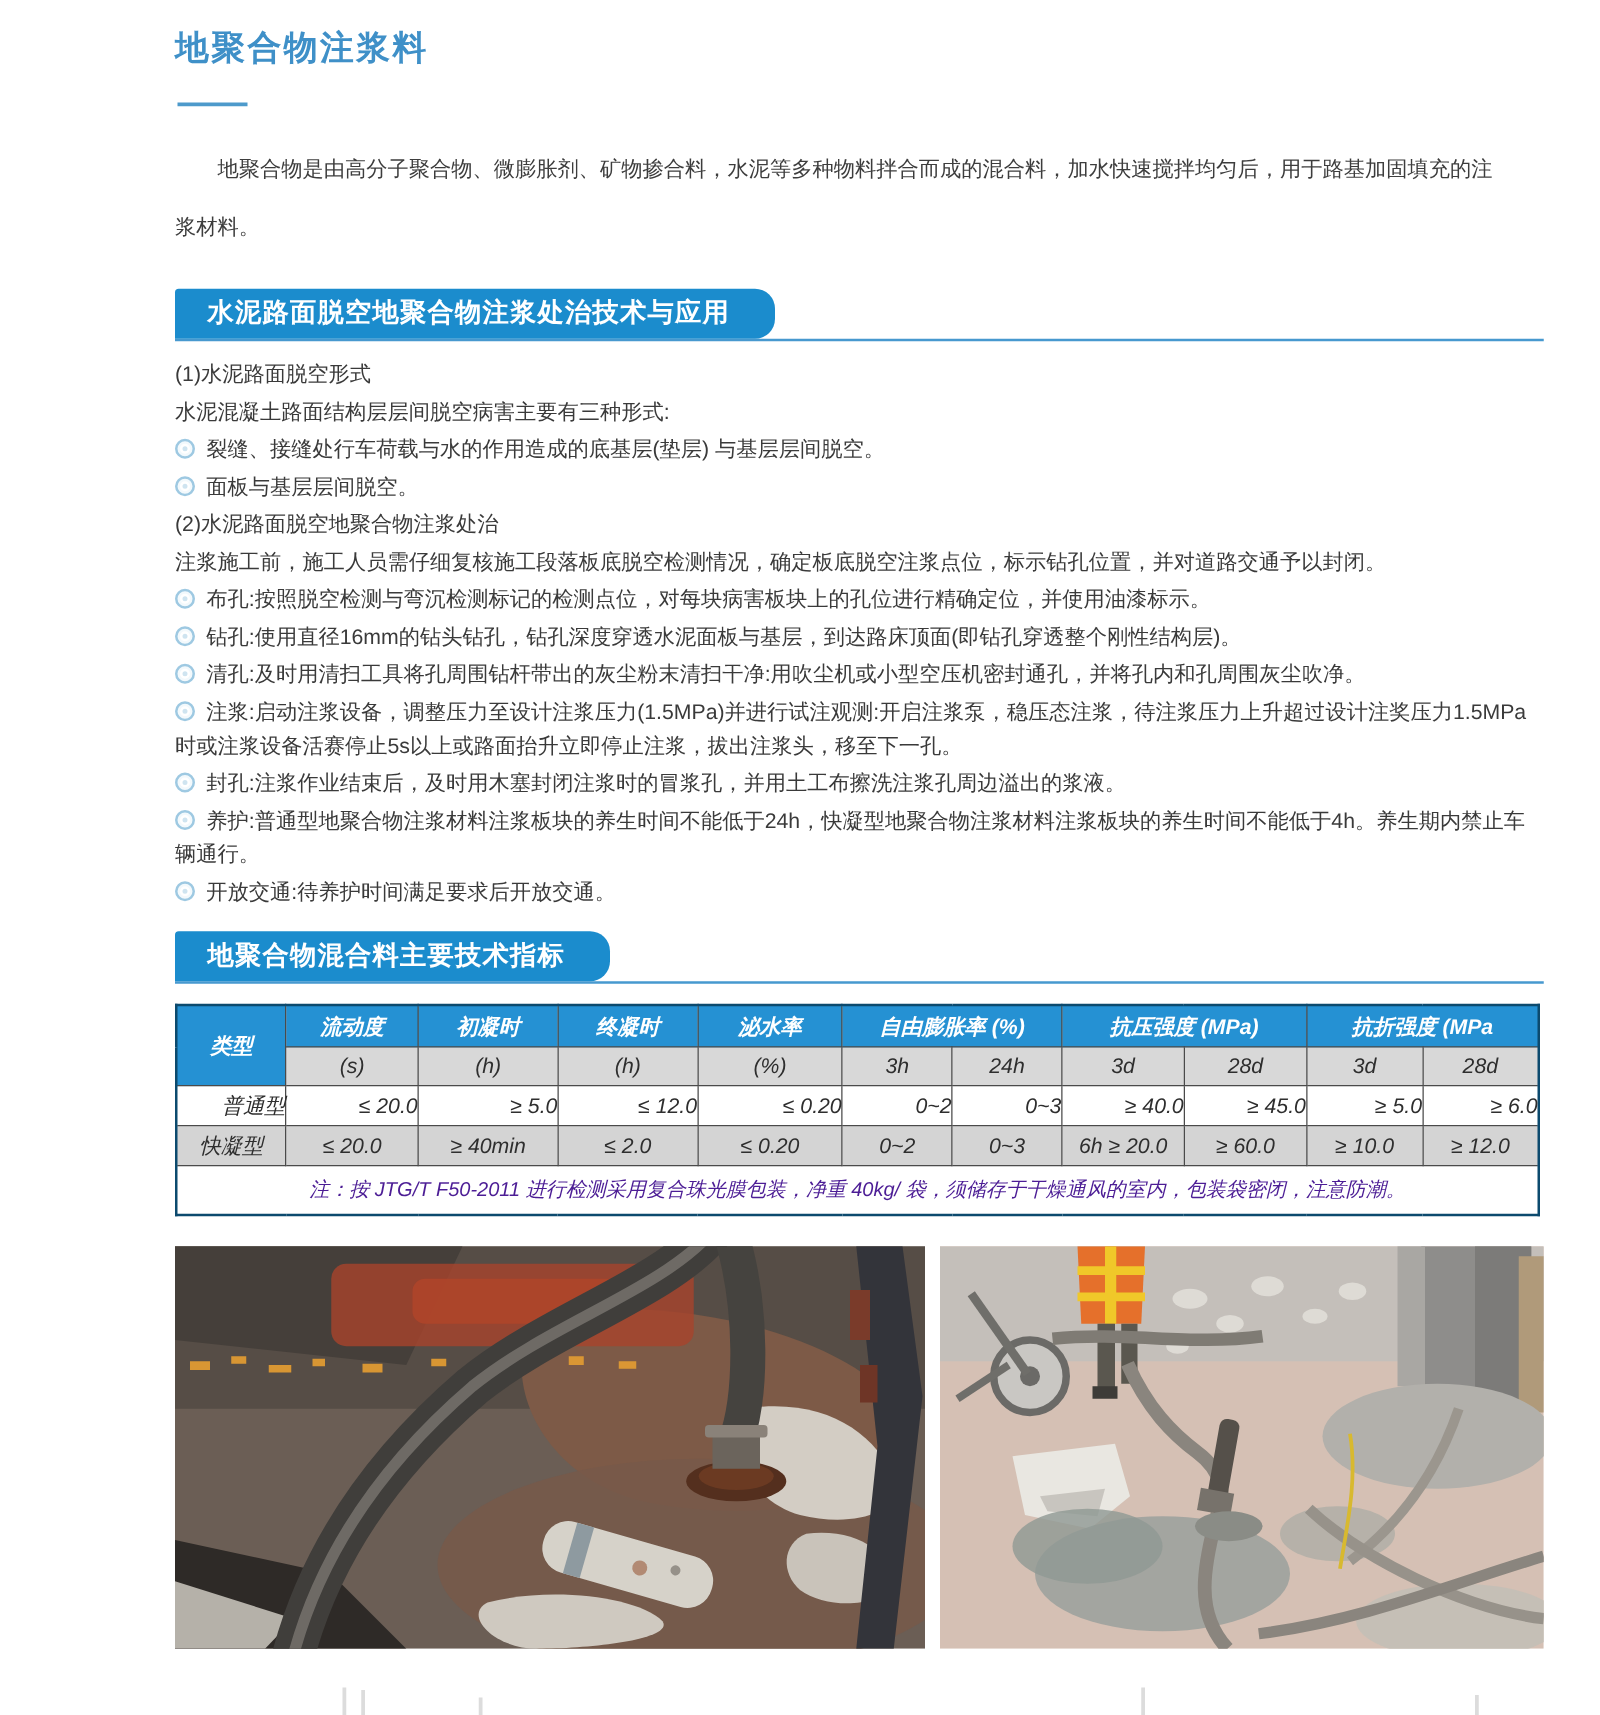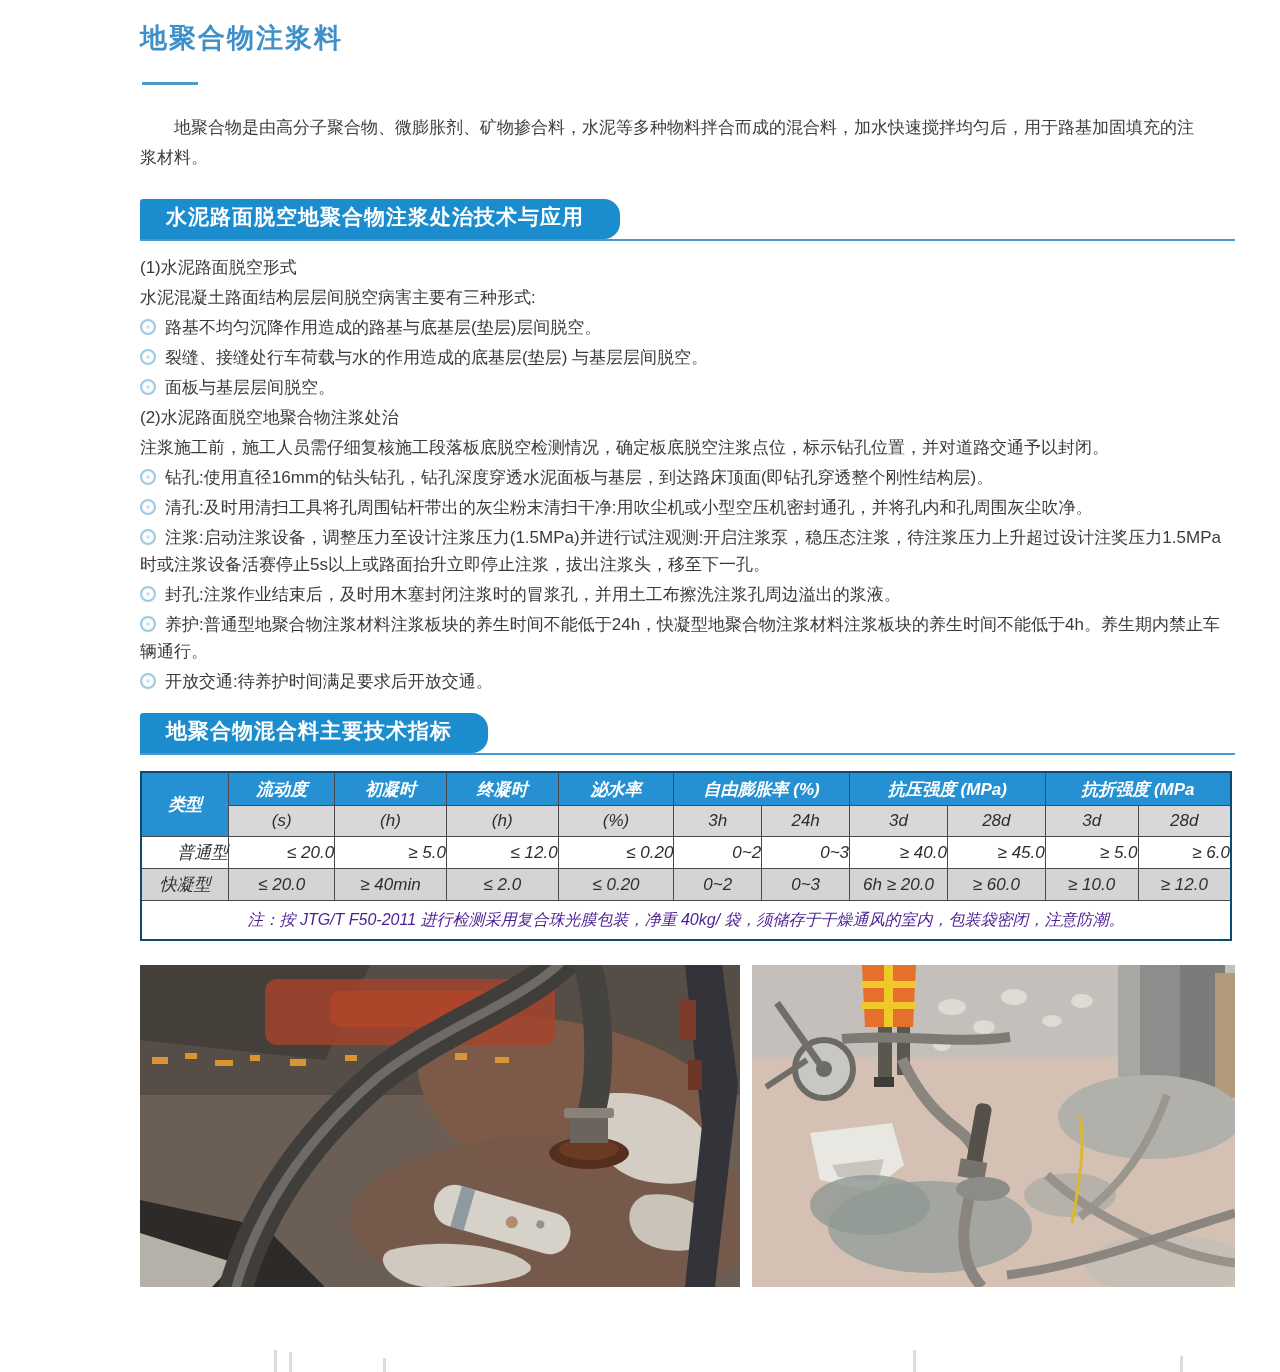--- a/index.html
+++ b/index.html
@@ -9,30 +9,29 @@
     -webkit-font-smoothing:antialiased;
   }
   .page{box-sizing:border-box;width:1164px;height:1372px;padding:14px 0 0 140px;position:relative;}
   .content{width:1095px;}
 
   
   .doc-title{font-size:27px;font-weight:bold;color:#3f90c8;letter-spacing:2px;margin:6px 0 0 0;}
   .title-dash{width:56px;height:3px;background:#4d9acb;margin:26px 0 0 2px;}
 
   
-  .intro{margin:28px 0 0 0;width:1062px;font-size:17px;color:#3d3d3d;line-height:30px;text-indent:2em;}
+  .intro{margin:28px 0 0 0;width:1062px;font-size:17px;color:#3d3d3d;line-height:46px;text-indent:2em;}
 
   
   .banner-wrap{border-bottom:2px solid #4799cf;margin-top:26px;line-height:0;}
   .banner{
     display:inline-block;line-height:24px;background:#1b8ccd;color:#ffffff;
     font-size:21px;font-weight:bold;letter-spacing:1px;
     padding:8px 36px 8px 26px;border-radius:3px 16px 16px 0;
     vertical-align:bottom;
-    font-family:Liberation Mono, monospace;
   }
 
   
   .body-text{margin-top:13px;}
   .body-text p{margin:2px 0 3px 0;font-size:17px;color:#3a3a3a;line-height:27px;}
   .bullet{
     display:inline-block;width:12px;height:12px;border-radius:50%;
     border:2px solid #9ec9e2;position:relative;margin-right:9px;vertical-align:-2px;
     background:#f3f9fc;
   }
@@ -73,25 +72,25 @@
 
     <p class="intro">地聚合物是由高分子聚合物、微膨胀剂、矿物掺合料，水泥等多种物料拌合而成的混合料，加水快速搅拌均匀后，用于路基加固填充的注浆材料。</p>
 
     <div class="banner-wrap">
       <span class="banner">水泥路面脱空地聚合物注浆处治技术与应用</span>
     </div>
 
     <div class="body-text">
       <p><span>(1)水泥路面脱空形式</span></p>
       <p><span>水泥混凝土路面结构层层间脱空病害主要有三种形式:</span></p>
-      <p><span class="bullet"></span><span>路基不均匀沉降作用造成的路基与底基层(垫层)层间脱空。</span></p>
       <p><span class="bullet"></span><span>裂缝、接缝处行车荷载与水的作用造成的底基层(垫层) 与基层层间脱空。</span></p>
       <p><span class="bullet"></span><span>面板与基层层间脱空。</span></p>
       <p><span>(2)水泥路面脱空地聚合物注浆处治</span></p>
       <p><span>注浆施工前，施工人员需仔细复核施工段落板底脱空检测情况，确定板底脱空注浆点位，标示钻孔位置，并对道路交通予以封闭。</span></p>
+      <p><span class="bullet"></span><span>布孔:按照脱空检测与弯沉检测标记的检测点位，对每块病害板块上的孔位进行精确定位，并使用油漆标示。</span></p>
       <p><span class="bullet"></span><span>钻孔:使用直径16mm的钻头钻孔，钻孔深度穿透水泥面板与基层，到达路床顶面(即钻孔穿透整个刚性结构层)。</span></p>
       <p><span class="bullet"></span><span>清孔:及时用清扫工具将孔周围钻杆带出的灰尘粉末清扫干净:用吹尘机或小型空压机密封通孔，并将孔内和孔周围灰尘吹净。</span></p>
       <p><span class="bullet"></span><span>注浆:启动注浆设备，调整压力至设计注浆压力(1.5MPa)并进行试注观测:开启注浆泵，稳压态注浆，待注浆压力上升超过设计注奖压力1.5MPa时或注浆设备活赛停止5s以上或路面抬升立即停止注浆，拔出注浆头，移至下一孔。</span></p>
       <p><span class="bullet"></span><span>封孔:注浆作业结束后，及时用木塞封闭注浆时的冒浆孔，并用土工布擦洗注浆孔周边溢出的浆液。</span></p>
       <p><span class="bullet"></span><span>养护:普通型地聚合物注浆材料注浆板块的养生时间不能低于24h，快凝型地聚合物注浆材料注浆板块的养生时间不能低于4h。养生期内禁止车辆通行。</span></p>
       <p><span class="bullet"></span><span>开放交通:待养护时间满足要求后开放交通。</span></p>
     </div>
 
     <div class="banner-wrap" style="margin-top:18px;">
       <span class="banner">地聚合物混合料主要技术指标</span>

